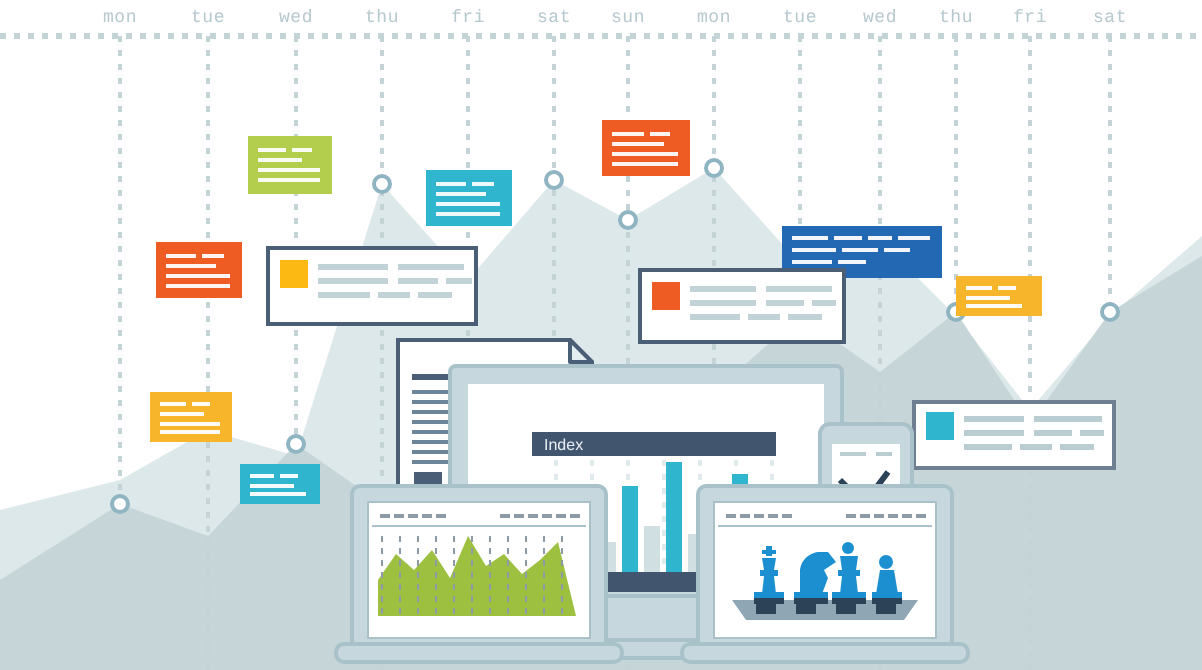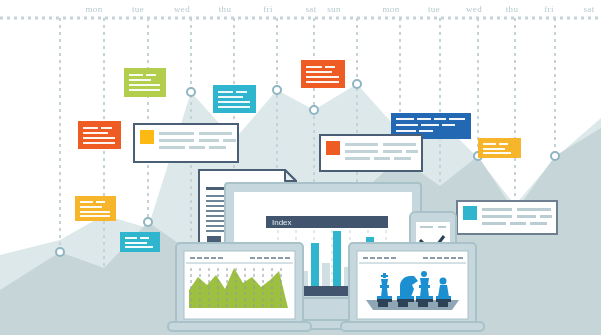--- a/index.html
+++ b/index.html
@@ -1,29 +1,28 @@
 <!DOCTYPE html>
 <html><head>
 <meta charset="utf-8">
 <style>
   html,body{margin:0;padding:0;background:#ffffff;}
   body{font-family:"Liberation Sans",sans-serif;}
   #stage{position:relative;width:601px;height:335px;overflow:hidden;background:#ffffff;}
   #stage svg{position:absolute;left:0;top:0;}
   .axis-label{
     position:absolute;
-    font-family:Liberation Serif, serif;
+    font-family:Liberation Mono, monospace;
     font-size:9px;
     color:#b6c9cf;
     letter-spacing:.3px;
     transform:translateX(-50%);
     white-space:nowrap;
     top:4px;
     user-select:none;
-    margin-left:34px;
   }
 </style>
 </head>
 <body>
 
 <div id="stage">
 
   <svg width="601" height="335" viewBox="0 0 601 335">
     <defs>
       <clipPath id="clipStage">
@@ -395,21 +394,21 @@
   <text x="272" y="225" fill="#e8eef3" font-size="8" font-family="&quot;Liberation Sans&quot;, sans-serif">Index</text>
     </svg>
 
   <div id="axis-labels">
       <div class="axis-label" style="left: 60px; color: rgb(182, 201, 207);">mon</div>
       <div class="axis-label" style="left: 104px; color: rgb(182, 201, 207);">tue</div>
       <div class="axis-label" style="left: 148px; color: rgb(182, 201, 207);">wed</div>
       <div class="axis-label" style="left: 191px; color: rgb(182, 201, 207);">thu</div>
       <div class="axis-label" style="left: 234px; color: rgb(182, 201, 207);">fri</div>
       <div class="axis-label" style="left: 277px; color: rgb(182, 201, 207);">sat</div>
-      <div class="axis-label" style="left: 300px; color: rgb(182, 201, 207);">sun</div>
+      <div class="axis-label" style="left: 314px; color: rgb(182, 201, 207);">sun</div>
       <div class="axis-label" style="left: 357px; color: rgb(182, 201, 207);">mon</div>
       <div class="axis-label" style="left: 400px; color: rgb(182, 201, 207);">tue</div>
       <div class="axis-label" style="left: 440px; color: rgb(182, 201, 207);">wed</div>
       <div class="axis-label" style="left: 478px; color: rgb(182, 201, 207);">thu</div>
       <div class="axis-label" style="left: 515px; color: rgb(182, 201, 207);">fri</div>
       <div class="axis-label" style="left: 555px; color: rgb(182, 201, 207);">sat</div>
     </div>
 
 </div>
 

